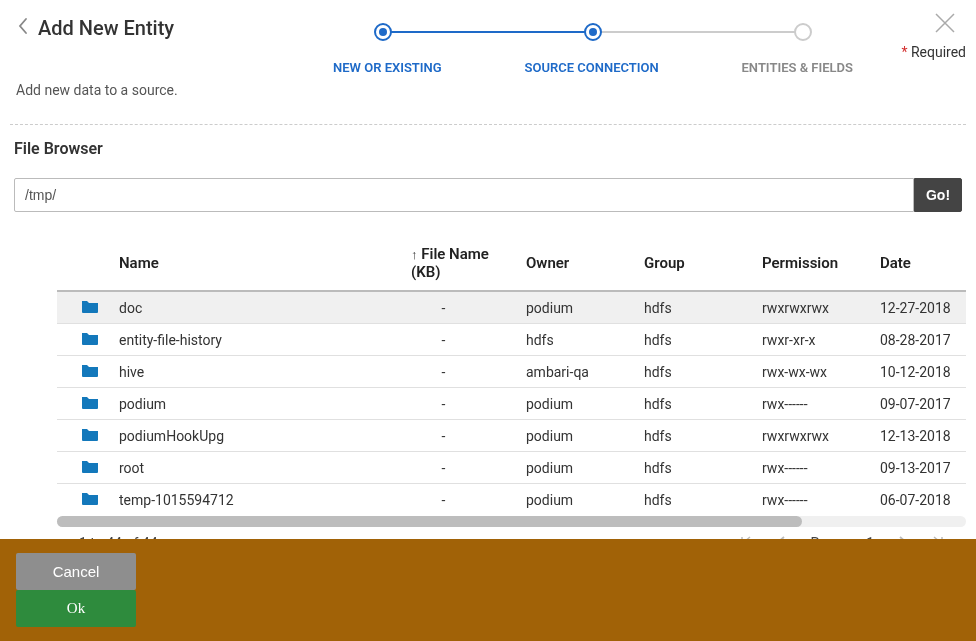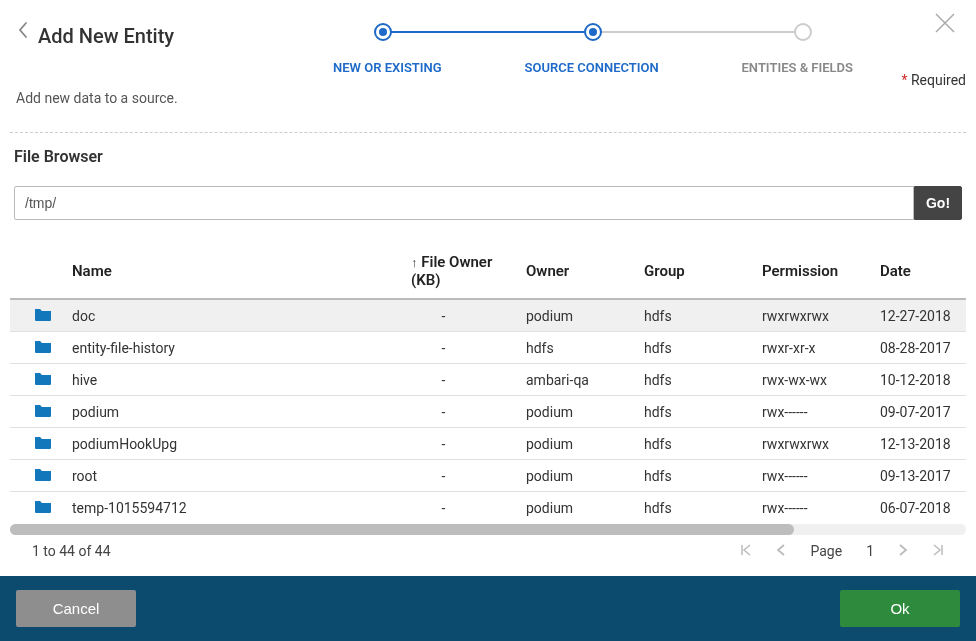--- a/index.html
+++ b/index.html
@@ -31,21 +31,20 @@
       gap: 8px;
     }
     .back-chevron {
       color: #888;
       cursor: pointer;
     }
     .page-title {
       font-size: 20px;
       font-weight: 500;
       color: #333;
-      margin-top: 8px;
     }
     .subtitle {
       font-size: 14px;
       color: #555;
       margin-top: 36px;
     }
     .stepper-wrap {
       flex: 1;
       display: flex;
       flex-direction: column;
@@ -106,21 +105,21 @@
     .close-x {
       position: absolute;
       right: 18px;
       top: 10px;
       cursor: pointer;
       color: #aaa;
     }
     .required-note {
       position: absolute;
       right: 10px;
-      top: 72px;
+      top: 44px;
       font-size: 14px;
       color: #333;
     }
     .required-note .ast { color: #d32f2f; }
     .divider {
       margin: 26px 10px 0 10px;
       border-bottom: 1px dashed #ccc;
     }
     .section {
       padding: 14px 14px 0 14px;
@@ -151,20 +150,21 @@
       border: 1px solid #444;
       font-weight: 600;
       font-size: 14px;
       border-radius: 0 2px 2px 0;
       cursor: pointer;
     }
     .table-wrap {
       margin-top: 24px;
       padding: 0 10px;
       position: relative;
+      margin-left: 47px;
     }
     .table-scroll {
       height: 278px;
       overflow-y: auto;
       overflow-x: hidden;
       border-bottom: 1px solid transparent;
     }
     table {
       width: 100%;
       border-collapse: collapse;
@@ -226,34 +226,34 @@
     }
     .pager-ctrl {
       display: flex;
       align-items: center;
       gap: 24px;
     }
     .pager-btn { color: #bbb; cursor: pointer; }
     .footer {
       position: absolute;
       bottom: 0; left: 0; right: 0;
-      background: #0c4a6e;
+      background: #a16207;
       padding: 14px 16px;
       display: flex;
-      justify-content: space-between;
+      flex-direction: column;
     }
     .btn {
       border: none;
       padding: 10px 30px;
       font-size: 15px;
       border-radius: 2px;
       cursor: pointer;
     }
     .btn-cancel { background: #8e8e8e; color: #fff; width: 120px; }
-    .btn-ok { background: #2e8b3d; color: #fff; width: 120px; }
+    .btn-ok { background: #2e8b3d; color: #fff; width: 120px; font-family: Liberation Serif, serif; }
     .table-scroll::-webkit-scrollbar { width: 10px; }
     .table-scroll::-webkit-scrollbar-thumb { background: #bdbdbd; border-radius: 5px; }
     .table-scroll::-webkit-scrollbar-track { background: #f0f0f0; }
   </style>
 </head>
 <body>
 
 <div class="header">
   <div class="header-left">
     <div class="title-row">
@@ -300,21 +300,21 @@
   </div>
 </div>
 
 <div class="table-wrap">
   <div class="table-scroll">
     <table>
       <thead>
         <tr>
           <th class="col-type"></th>
           <th class="col-name">Name</th>
-          <th class="col-size"><span class="sort-arrow">↑</span> <span>File Owner (KB)</span></th>
+          <th class="col-size"><span class="sort-arrow">↑</span> <span>File Name (KB)</span></th>
           <th class="col-owner">Owner</th>
           <th class="col-group">Group</th>
           <th class="col-perm">Permission</th>
           <th class="col-date">Date</th>
         </tr>
       </thead>
       <tbody id="file-rows">
           <tr class="selected">
             <td class="cell-type"><span class="folder-icon"><svg width="18" height="14" viewBox="0 0 18 14">
                   <path d="M1 2 h5 l2 2 h9 v9 a1 1 0 0 1 -1 1 H2 a1 1 0 0 1 -1 -1 Z" fill="currentColor"></path>

